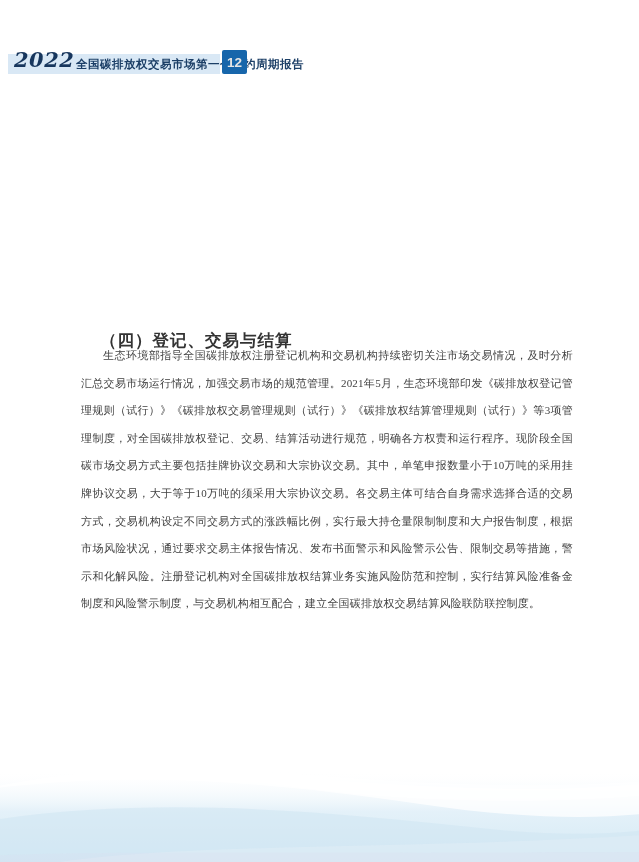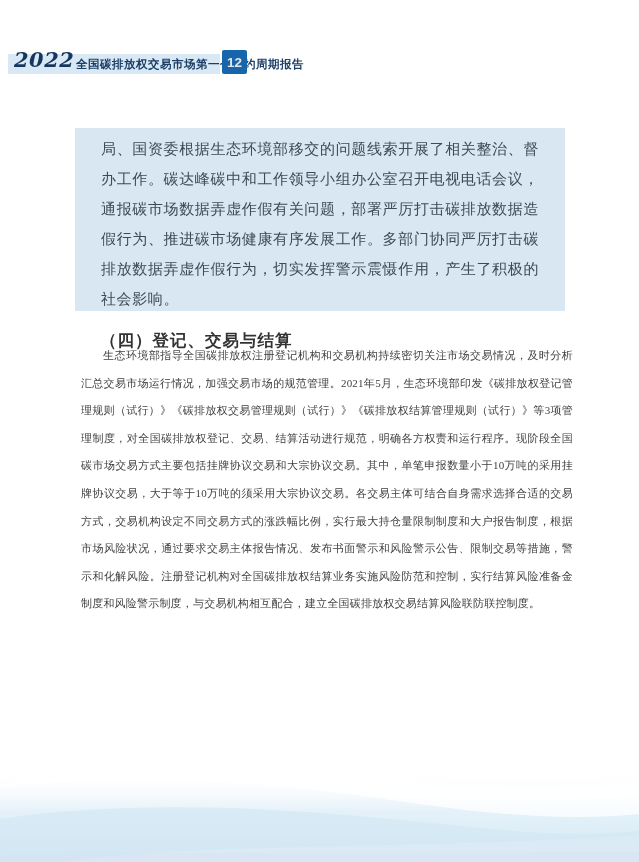--- a/index.html
+++ b/index.html
@@ -107,23 +107,20 @@
 <div class="page">
 
   <div class="header-band" style="background-color: rgb(217, 232, 245);"></div>
 
   <span class="report-year">2022</span>
 
   <span class="report-title" style="color: rgb(28, 63, 103);">全国碳排放权交易市场第一个履约周期报告</span>
 
   <span class="page-number-badge" style="background-color: rgb(23, 102, 171);">12</span>
 
-  <section class="highlight-box" style="background-color: rgb(216, 231, 241);">
-    <p style="color: rgb(62, 74, 87);">局、国资委根据生态环境部移交的问题线索开展了相关整治、督办工作。碳达峰碳中和工作领导小组办公室召开电视电话会议，通报碳市场数据弄虚作假有关问题，部署严厉打击碳排放数据造假行为、推进碳市场健康有序发展工作。多部门协同严厉打击碳排放数据弄虚作假行为，切实发挥警示震慑作用，产生了积极的社会影响。</p>
-  </section>
 
   <h2 class="section-heading">（四）登记、交易与结算</h2>
 
   <p class="section-body" style="color: rgb(63, 63, 63);">生态环境部指导全国碳排放权注册登记机构和交易机构持续密切关注市场交易情况，及时分析汇总交易市场运行情况，加强交易市场的规范管理。2021年5月，生态环境部印发《碳排放权登记管理规则（试行）》《碳排放权交易管理规则（试行）》《碳排放权结算管理规则（试行）》等3项管理制度，对全国碳排放权登记、交易、结算活动进行规范，明确各方权责和运行程序。现阶段全国碳市场交易方式主要包括挂牌协议交易和大宗协议交易。其中，单笔申报数量小于10万吨的采用挂牌协议交易，大于等于10万吨的须采用大宗协议交易。各交易主体可结合自身需求选择合适的交易方式，交易机构设定不同交易方式的涨跌幅比例，实行最大持仓量限制制度和大户报告制度，根据市场风险状况，通过要求交易主体报告情况、发布书面警示和风险警示公告、限制交易等措施，警示和化解风险。注册登记机构对全国碳排放权结算业务实施风险防范和控制，实行结算风险准备金制度和风险警示制度，与交易机构相互配合，建立全国碳排放权交易结算风险联防联控制度。</p>
 
   <div class="footer-wave">
     <svg viewBox="0 0 639 92" preserveAspectRatio="none" aria-hidden="true">
       <defs>
         <linearGradient id="wbase" x1="0" y1="0" x2="0" y2="1">
           <stop offset="0" stop-color="#ffffff" stop-opacity="0"></stop>

